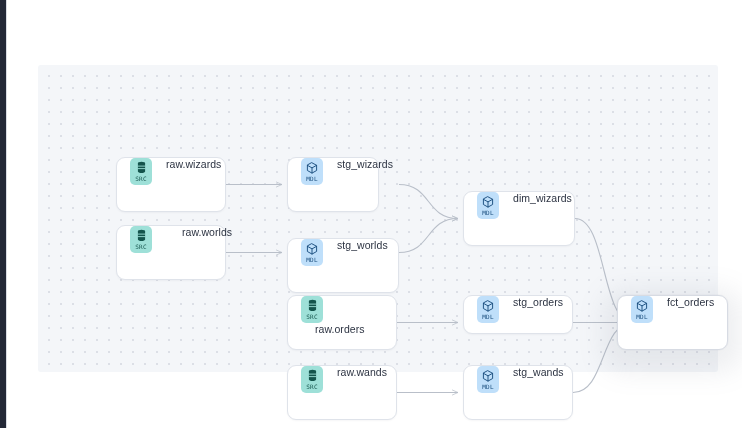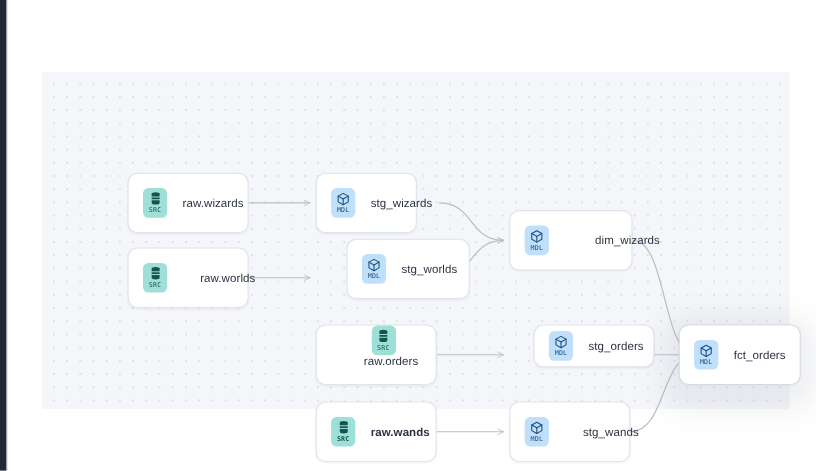--- a/index.html
+++ b/index.html
@@ -50,21 +50,20 @@
     overflow: visible;
   }
 
   .node {
     position: absolute;
     box-sizing: border-box;
     background: #ffffff;
     border: 1px solid #dfe3ea;
     border-radius: 9px;
     display: flex;
-    align-items: center;
     padding-left: 13px;
     box-shadow: 0 1px 2px rgba(16,24,40,0.04);
   }
   .node.highlight {
     border-color: #d7dbe3;
     box-shadow: 0 0 0 1px rgba(16,24,40,0.02),
                 0 8px 26px 14px rgba(120,130,148,0.13);
   }
 
   .badge {
@@ -152,21 +151,21 @@
         <div class="badge src">
           <svg width="11" height="13" viewBox="0 0 11 13" fill="none" stroke="#14544c" stroke-width="1" stroke-linecap="round" stroke-linejoin="round">
             <ellipse cx="5.5" cy="2.2" rx="3.6" ry="1.5" fill="#14544c" stroke="none"></ellipse>
             <path d="M1.9 2.2 V10.5 c0 .85 1.6 1.5 3.6 1.5 s3.6-.65 3.6-1.5 V2.2" fill="#14544c" stroke="none"></path>
             <path d="M1.9 5.1 h7.2 M1.9 7.6 h7.2" stroke="#9ee0d8" stroke-width="0.9"></path>
           </svg>
           <span class="tag">SRC</span>
         </div>
         <span class="node-label">raw.orders</span>
       </div>
-      <div class="node" style="left: 249px; top: 300px; width: 110px; height: 55px; font-weight: bold;">
+      <div class="node" style="left: 249px; top: 300px; width: 110px; height: 55px;">
         <div class="badge src">
           <svg width="11" height="13" viewBox="0 0 11 13" fill="none" stroke="#14544c" stroke-width="1" stroke-linecap="round" stroke-linejoin="round">
             <ellipse cx="5.5" cy="2.2" rx="3.6" ry="1.5" fill="#14544c" stroke="none"></ellipse>
             <path d="M1.9 2.2 V10.5 c0 .85 1.6 1.5 3.6 1.5 s3.6-.65 3.6-1.5 V2.2" fill="#14544c" stroke="none"></path>
             <path d="M1.9 5.1 h7.2 M1.9 7.6 h7.2" stroke="#9ee0d8" stroke-width="0.9"></path>
           </svg>
           <span class="tag">SRC</span>
         </div>
         <span class="node-label">raw.wands</span>
       </div>
@@ -174,54 +173,54 @@
         <div class="badge mdl">
           <svg width="12" height="12" viewBox="0 0 12 12" fill="none" stroke="#1a4e7e" stroke-width="0.95" stroke-linecap="round" stroke-linejoin="round">
             <path d="M6 0.8 L10.6 3.3 V8.5 L6 11.1 L1.4 8.5 V3.3 Z"></path>
             <path d="M1.4 3.3 L6 5.9 L10.6 3.3"></path>
             <path d="M6 5.9 V11.1"></path>
           </svg>
           <span class="tag">MDL</span>
         </div>
         <span class="node-label">stg_wizards</span>
       </div>
-      <div class="node" style="left: 249px; top: 152px; width: 112px; height: 55px; margin-left: 28px;">
+      <div class="node" style="left: 249px; top: 173px; width: 112px; height: 55px;">
         <div class="badge mdl">
           <svg width="12" height="12" viewBox="0 0 12 12" fill="none" stroke="#1a4e7e" stroke-width="0.95" stroke-linecap="round" stroke-linejoin="round">
             <path d="M6 0.8 L10.6 3.3 V8.5 L6 11.1 L1.4 8.5 V3.3 Z"></path>
             <path d="M1.4 3.3 L6 5.9 L10.6 3.3"></path>
             <path d="M6 5.9 V11.1"></path>
           </svg>
           <span class="tag">MDL</span>
         </div>
         <span class="node-label">stg_worlds</span>
       </div>
-      <div class="node" style="left: 447px; top: 230px; width: 110px; height: 39px;">
+      <div class="node" style="left: 425px; top: 230px; width: 110px; height: 39px;">
         <div class="badge mdl">
           <svg width="12" height="12" viewBox="0 0 12 12" fill="none" stroke="#1a4e7e" stroke-width="0.95" stroke-linecap="round" stroke-linejoin="round">
             <path d="M6 0.8 L10.6 3.3 V8.5 L6 11.1 L1.4 8.5 V3.3 Z"></path>
             <path d="M1.4 3.3 L6 5.9 L10.6 3.3"></path>
             <path d="M6 5.9 V11.1"></path>
           </svg>
           <span class="tag">MDL</span>
         </div>
         <span class="node-label">stg_orders</span>
       </div>
-      <div class="node" style="left: 425px; top: 300px; width: 110px; height: 55px; gap: 17px;">
+      <div class="node" style="left: 425px; top: 300px; width: 110px; height: 55px;">
         <div class="badge mdl">
           <svg width="12" height="12" viewBox="0 0 12 12" fill="none" stroke="#1a4e7e" stroke-width="0.95" stroke-linecap="round" stroke-linejoin="round">
             <path d="M6 0.8 L10.6 3.3 V8.5 L6 11.1 L1.4 8.5 V3.3 Z"></path>
             <path d="M1.4 3.3 L6 5.9 L10.6 3.3"></path>
             <path d="M6 5.9 V11.1"></path>
           </svg>
           <span class="tag">MDL</span>
         </div>
         <span class="node-label">stg_wands</span>
       </div>
-      <div class="node" style="left: 425px; top: 126px; width: 112px; height: 55px; gap: 28px;">
+      <div class="node" style="left: 425px; top: 126px; width: 112px; height: 55px;">
         <div class="badge mdl">
           <svg width="12" height="12" viewBox="0 0 12 12" fill="none" stroke="#1a4e7e" stroke-width="0.95" stroke-linecap="round" stroke-linejoin="round">
             <path d="M6 0.8 L10.6 3.3 V8.5 L6 11.1 L1.4 8.5 V3.3 Z"></path>
             <path d="M1.4 3.3 L6 5.9 L10.6 3.3"></path>
             <path d="M6 5.9 V11.1"></path>
           </svg>
           <span class="tag">MDL</span>
         </div>
         <span class="node-label">dim_wizards</span>
       </div>

